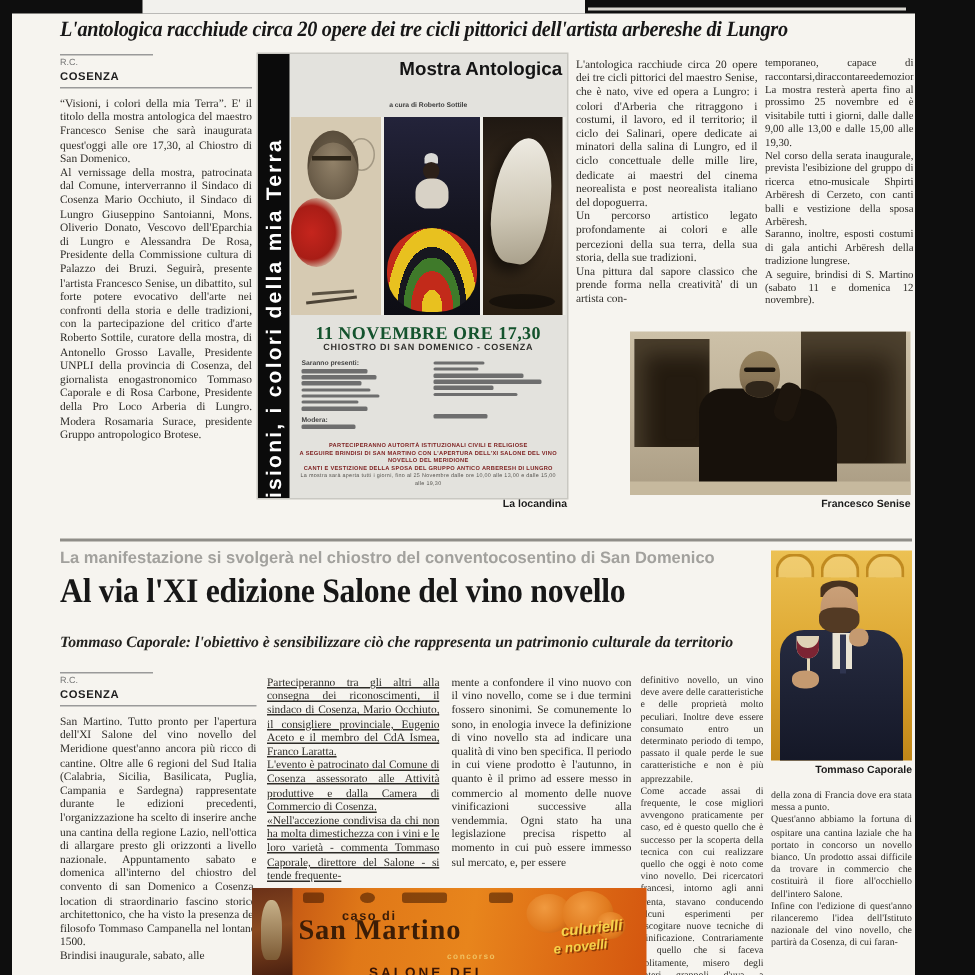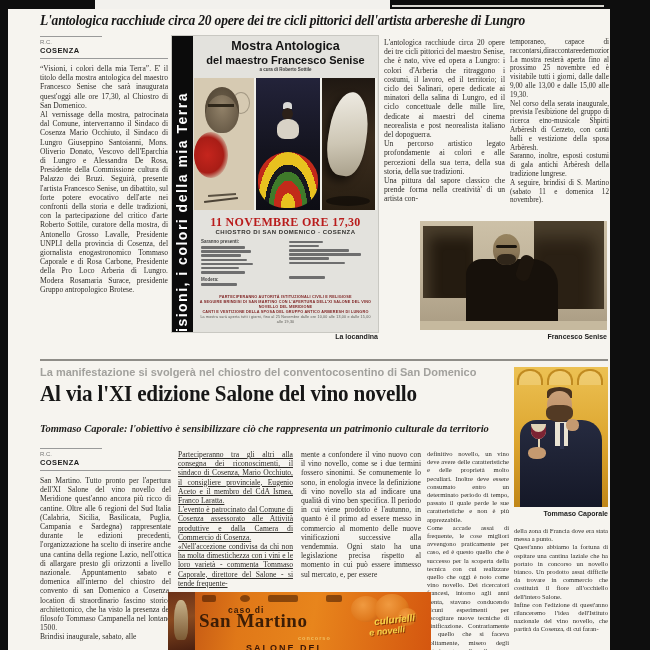--- a/index.html
+++ b/index.html
@@ -33,21 +33,21 @@
   .bodysmall{font-size:6.6px;line-height:8.2px;}
 
   
   .poster{left:172px;top:36px;width:206px;height:296px;background:#e3e2dd;box-shadow:0 0 0 1px #c9c8c2;}
   .vbanner{left:0;top:0;width:21px;height:296px;background:#0b0b0b;overflow:hidden;}
   .vbanner span{
     display:block;height:100%;writing-mode:vertical-rl;transform:rotate(180deg);
     color:#fff;font:700 14px/21px "Liberation Sans", sans-serif;letter-spacing:1.5px;white-space:nowrap;
   }
   .pmain{left:21px;top:0;width:185px;height:296px;}
-  .ptitle{top:4px;left:0;width:100%;text-align:center;font:700 12.5px/13px "Liberation Sans", sans-serif;color:#141414;}
+  .ptitle{top:4px;left:0;width:100%;text-align:center;font:700 12.5px/13px "Liberation Sans", sans-serif;color:#141414;padding-left:35px;}
   .psub{top:18px;left:0;width:100%;text-align:center;font:700 11px/12px "Liberation Sans", sans-serif;color:#141414;}
   .pcur{top:31px;left:0;width:100%;text-align:center;font:700 4.5px "Liberation Sans", sans-serif;color:#3a3a3a;}
   .prow{top:42px;left:1px;width:183px;height:132px;display:flex;gap:2px;background:#f0efe9;}
   .prow>div{position:relative;overflow:hidden;flex:none;}
   .p1{width:60px;background:#d6cab2;}
   .p1h{position:absolute;left:11px;top:9px;width:34px;height:46px;border-radius:50% 50% 46% 46%;
        background:radial-gradient(ellipse at 50% 42%, #93836a 0%, #6d5f4b 65%, #544736 100%);
        box-shadow:inset 0 8px 0 rgba(40,32,20,.35);}
   .p1g{position:absolute;left:14px;top:26px;width:26px;height:3px;background:#2e2619;}
   .p1r{position:absolute;left:0px;top:54px;width:34px;height:46px;border-radius:50%;
@@ -59,21 +59,21 @@
   .p2c{position:absolute;left:27px;top:24px;width:9px;height:7px;background:#d9d9d6;border-radius:50% 50% 0 0;}
   .p2h{position:absolute;left:26px;top:30px;width:11px;height:12px;background:#2c2019;border-radius:50%;}
   .p2t{position:absolute;left:21px;top:41px;width:22px;height:20px;background:#d8d2c6;border-radius:45% 45% 35% 35%;}
   .p2k{position:absolute;left:2px;bottom:2px;width:60px;height:56px;border-radius:50% 50% 44% 44%;
        background:repeating-radial-gradient(ellipse at 50% 96%, #e8c11f 0 7px, #c22a1a 7px 14px, #3f7a2a 14px 19px, #17171f 19px 23px);}
   .p3{width:53px;background:linear-gradient(180deg,#1f1812 0%,#3c2e1f 45%,#281e12 100%);}
   .p3f{position:absolute;left:7px;top:14px;width:38px;height:84px;transform:rotate(10deg);
        background:linear-gradient(165deg,#f0ede5 0%,#cdc6b4 60%,#a69d88 100%);
        border-radius:52% 62% 42% 50%;box-shadow:-4px 6px 9px rgba(0,0,0,.55);}
   .p3b{position:absolute;left:4px;bottom:4px;width:44px;height:10px;background:rgba(0,0,0,.45);border-radius:50%;}
-  .pdate{top:179px;left:0;width:100%;text-align:center;font:700 12px "Liberation Serif", serif;color:#b91c1c;letter-spacing:.3px;}
+  .pdate{top:179px;left:0;width:100%;text-align:center;font:700 12px "Liberation Serif", serif;color:#14532d;letter-spacing:.3px;}
   .pvenue{top:193px;left:0;width:100%;text-align:center;font:700 6px "Liberation Sans", sans-serif;color:#33322f;letter-spacing:.5px;}
   .pguests{top:203px;left:8px;width:78px;}
   .proles{top:203px;left:96px;width:84px;}
   .glabel{font:700 4.5px "Liberation Sans", sans-serif;color:#444;margin-bottom:2px;}
   .bar{height:2.5px;background:#6e6e6e;margin:1.7px 0;border-radius:1px;}
   .pguests .bar:nth-child(2){width:44px}.pguests .bar:nth-child(3){width:50px}
   .pguests .bar:nth-child(4){width:40px}.pguests .bar:nth-child(5){width:46px}
   .pguests .bar:nth-child(6){width:52px}.pguests .bar:nth-child(7){width:38px}
   .pguests .bar:nth-child(8){width:44px}
   .proles .bar:nth-child(1){width:34px}.proles .bar:nth-child(2){width:30px}
@@ -173,21 +173,20 @@
 
 <div class="abs bodytext" style="left:40px;top:64px;width:128px;height:278px;">“Visioni, i colori della mia Terra”. E' il titolo della mostra antologica del maestro Francesco Senise che sarà inaugurata quest'oggi alle ore 17,30, al Chiostro di San Domenico.
 Al vernissage della mostra, patrocinata dal Comune, interverranno il Sindaco di Cosenza Mario Occhiuto, il Sindaco di Lungro Giuseppino Santoianni, Mons. Oliverio Donato, Vescovo dell'Eparchia di Lungro e Alessandra De Rosa, Presidente della Commissione cultura di Palazzo dei Bruzi. Seguirà, presente l'artista Francesco Senise, un dibattito, sul forte potere evocativo dell'arte nei confronti della storia e delle tradizioni, con la partecipazione del critico d'arte Roberto Sottile, curatore della mostra, di Antonello Grosso Lavalle, Presidente UNPLI della provincia di Cosenza, del giornalista enogastronomico Tommaso Caporale e di Rosa Carbone, Presidente della Pro Loco Arberia di Lungro. Modera Rosamaria Surace, presidente Gruppo antropologico Brotese.</div>
 
 <div class="abs poster">
   <div class="abs vbanner">
     <span>isioni, i colori della mia Terra</span>
   </div>
   <div class="abs pmain">
     <div class="abs ptitle">Mostra Antologica</div>
-    <div class="abs psub">del maestro Francesco Senise</div>
     <div class="abs pcur">a cura di Roberto Sottile</div>
     <div class="abs prow">
       <div class="p1">
         <div class="p1c"></div>
         <div class="p1h"></div>
         <div class="p1g"></div>
         <div class="p1r"></div>
         <div class="p1s"></div>
         <div class="p1s2"></div>
       </div>

